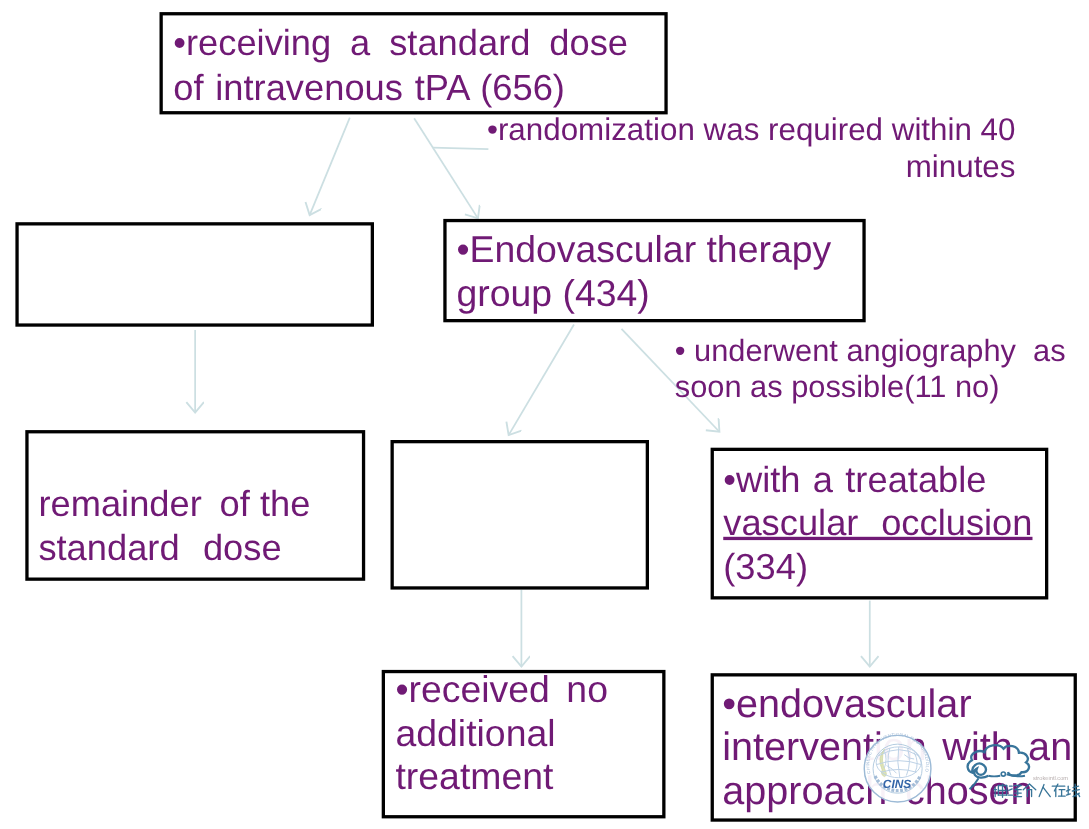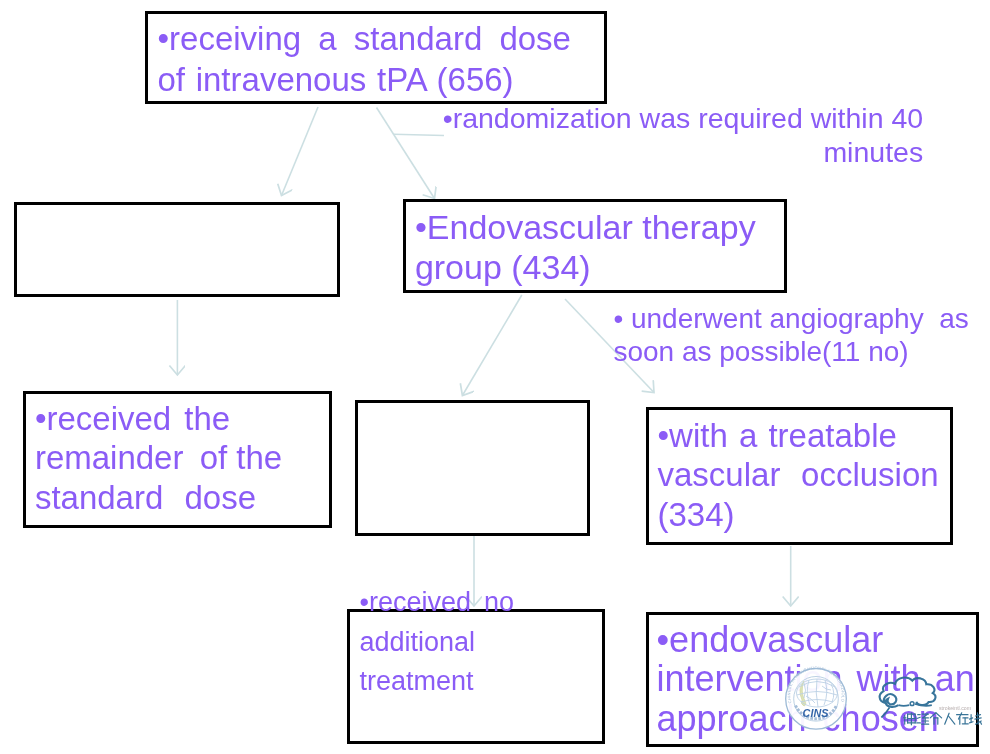--- a/index.html
+++ b/index.html
@@ -1,19 +1,19 @@
 <!DOCTYPE html>
 <html><head>
 <meta charset="utf-8">
 <style>
   html,body{margin:0;padding:0;}
   #page{position:relative;width:990px;height:754px;background:#ffffff;overflow:hidden;
         font-family:"Liberation Sans", sans-serif;color:#000;}
   .box{position:absolute;border:3px solid #000;background:#fff;box-sizing:border-box;}
-  .txt{position:absolute;white-space:nowrap;color:#8b5cf6;}
+  .txt{position:absolute;white-space:nowrap;color:#701a75;}
 </style>
 </head>
 <body>
 <div id="page">
 
   <svg id="lines" width="990" height="754" style="position:absolute;left:0;top:0;" viewBox="0 0 990 754">
     <defs>
       <marker id="ah" markerUnits="userSpaceOnUse" markerWidth="14" markerHeight="18" refX="11" refY="8" orient="auto">
         <path d="M1.5,0 L11,8 L1.5,16" fill="none" stroke="#ccdfe2" stroke-width="1.7"></path>
       </marker>
@@ -40,27 +40,27 @@
   <div class="box" style="left:646px;top:612px;width:333px;height:135px;"></div>
 
   <div class="txt" style="left:157.5px;top:18px;font-size:33px;line-height:41px;">
     <span style="word-spacing:8px;">•receiving a standard dose</span><br><span style="word-spacing:1.5px;">of intravenous tPA (656)</span></div>
 
 
   <div class="txt" style="left:414.9px;top:206.8px;font-size:34px;line-height:40px;">
     •Endovascular therapy<br>group (434)</div>
 
   <div class="txt" style="left:34.9px;top:398.7px;font-size:33px;line-height:39.5px;">
-    <span style="word-spacing:4px;">•received the</span><br><span style="word-spacing:7px;">remainder </span>of the<br><span style="word-spacing:12px;">standard dose</span></div>
+    <br><span style="word-spacing:7px;">remainder </span>of the<br><span style="word-spacing:12px;">standard dose</span></div>
 
 
   <div class="txt" style="left:657.5px;top:415.8px;font-size:33px;line-height:39.5px;">
-    <span style="word-spacing:2px;margin-top:44px;">•with a treatable</span><br><span style="word-spacing:11.5px;">vascular occlusion</span><br>(334)</div>
+    <span style="word-spacing:2px;margin-top:44px;">•with a treatable</span><br><span style="word-spacing:11.5px;text-decoration:underline;">vascular occlusion</span><br>(334)</div>
 
-  <div class="txt" style="left:359.5px;top:583px;font-size:27px;line-height:39.5px;">
+  <div class="txt" style="left:359.5px;top:608px;font-size:34px;line-height:39.5px;">
     <span style="word-spacing:5.5px;">•received no</span><br>additional<br>treatment</div>
 
   <div class="txt" style="left:656.5px;top:619.7px;font-size:36px;line-height:39.5px;">
     •endovascular<br><span style="word-spacing:4px;">intervention with an</span><br><span style="word-spacing:6px;">approach chosen</span></div>
 
   <div class="txt" style="left:442.7px;top:100.9px;font-size:28.5px;line-height:34px;text-align:right;">
     •randomization was required within 40<br>minutes</div>
 
   <div class="txt" style="left:613.4px;top:301.5px;font-size:28px;line-height:33.5px;">
     • underwent angiography&nbsp; as<br>soon as possible(11 no)</div>

